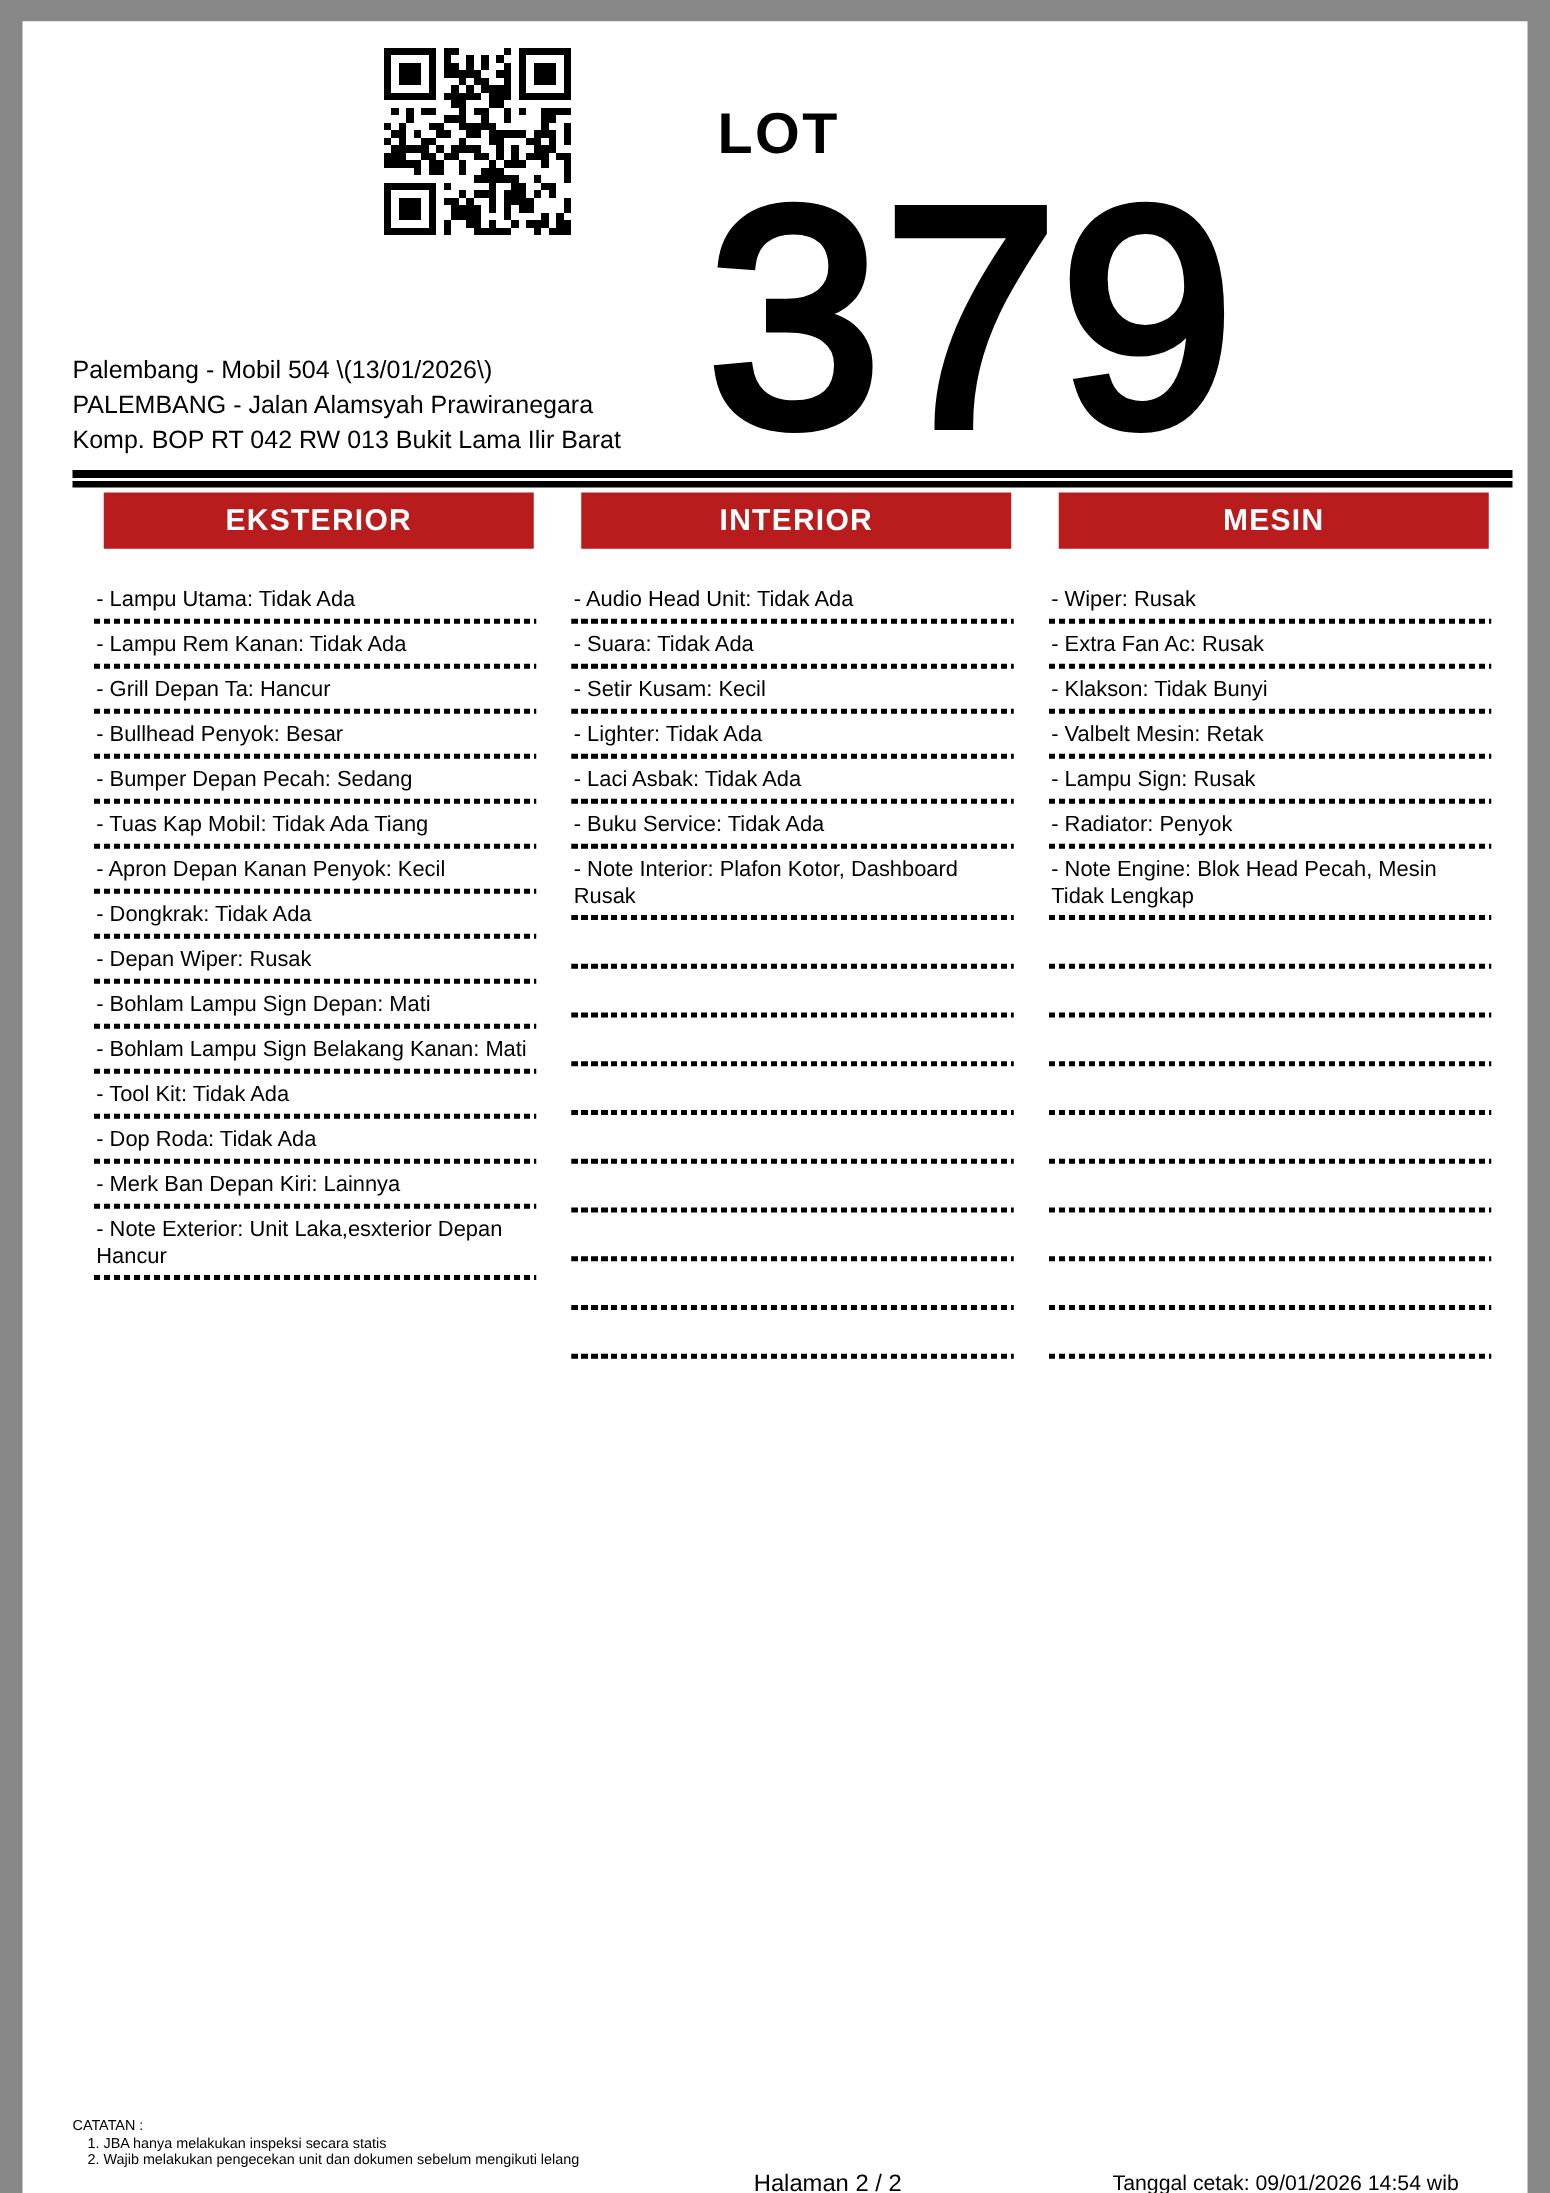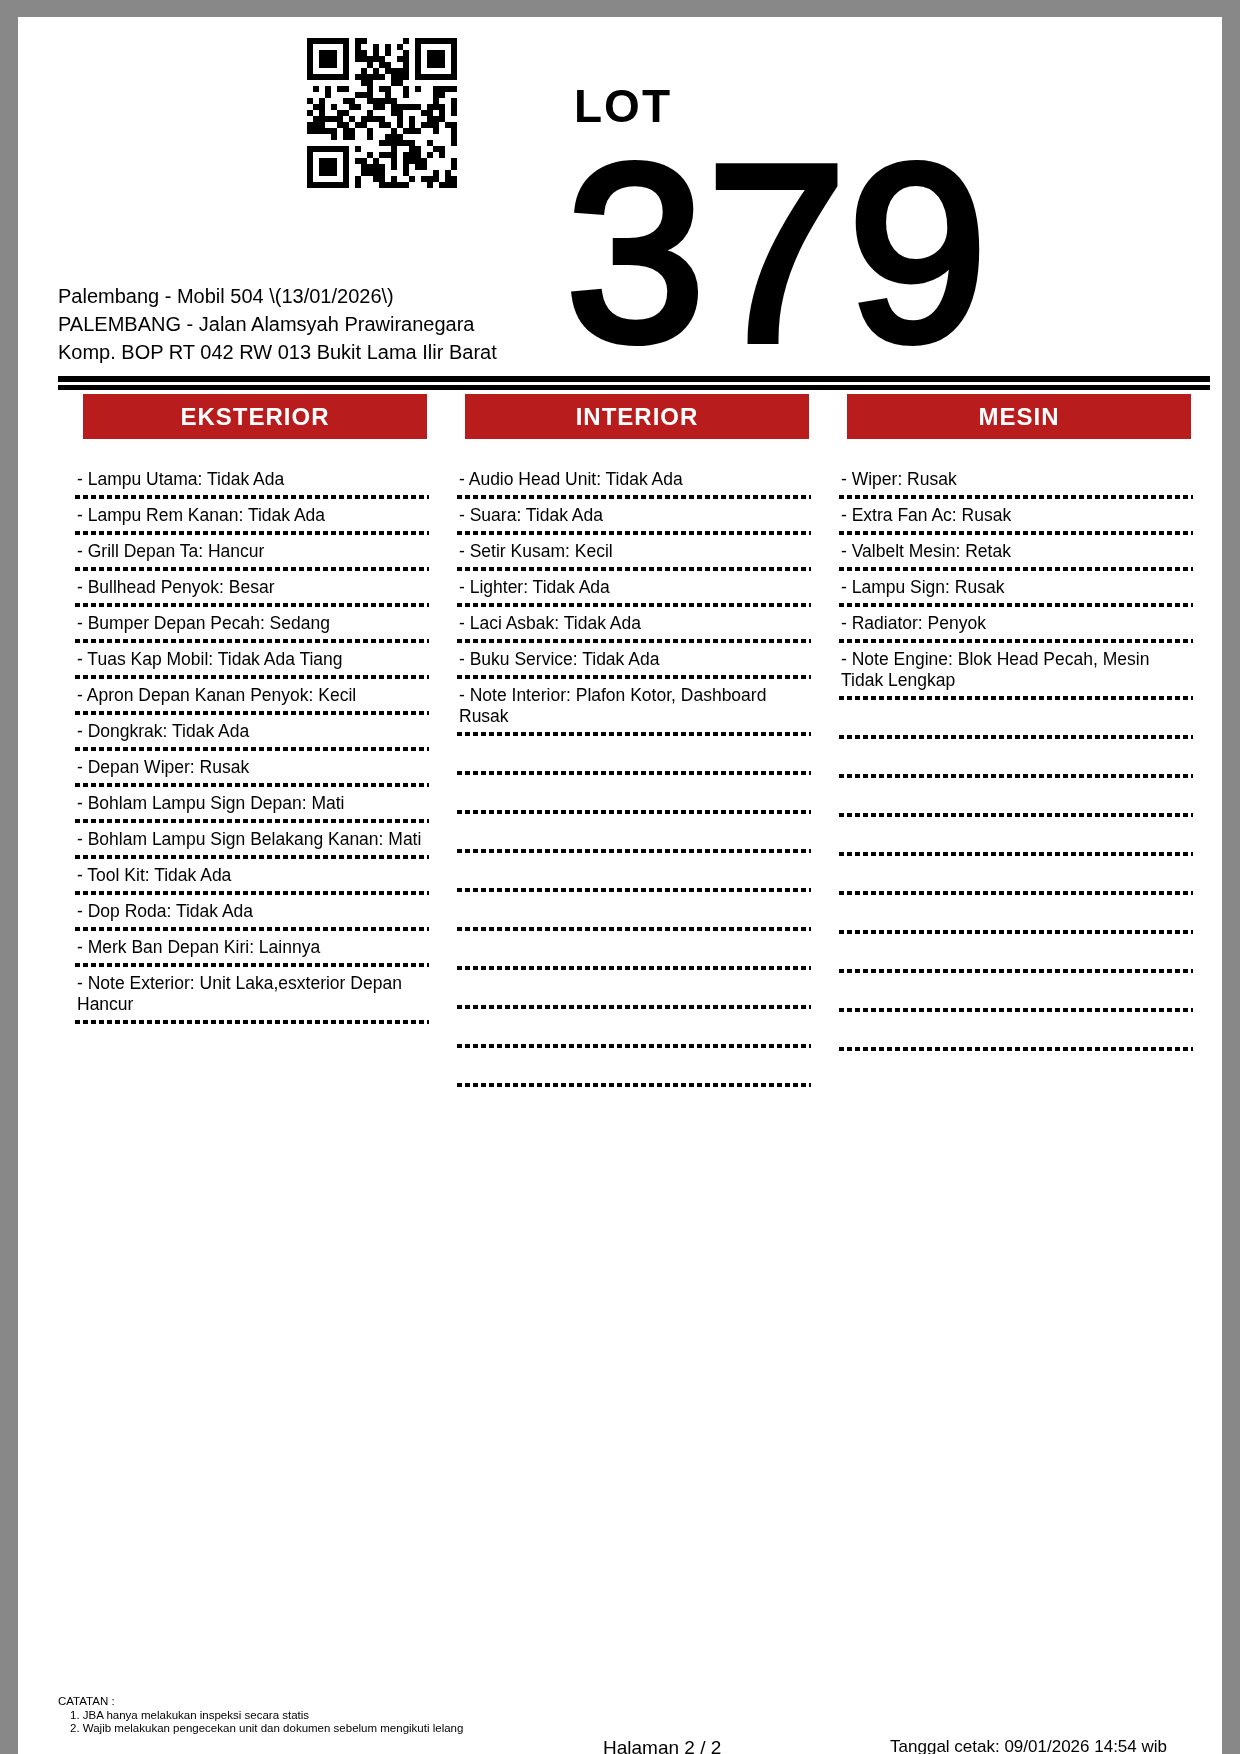--- a/index.html
+++ b/index.html
@@ -500,20 +500,24 @@
     <div class="col-body">
           <div class="row">
             <div class="row-text">- Wiper: Rusak</div>
             <div class="sep"></div>
           </div>
           <div class="row">
             <div class="row-text">- Extra Fan Ac: Rusak</div>
             <div class="sep"></div>
           </div>
           <div class="row">
+            <div class="row-text">- Klakson: Tidak Bunyi</div>
+            <div class="sep"></div>
+          </div>
+          <div class="row">
             <div class="row-text">- Valbelt Mesin: Retak</div>
             <div class="sep"></div>
           </div>
           <div class="row">
             <div class="row-text">- Lampu Sign: Rusak</div>
             <div class="sep"></div>
           </div>
           <div class="row">
             <div class="row-text">- Radiator: Penyok</div>
             <div class="sep"></div>

